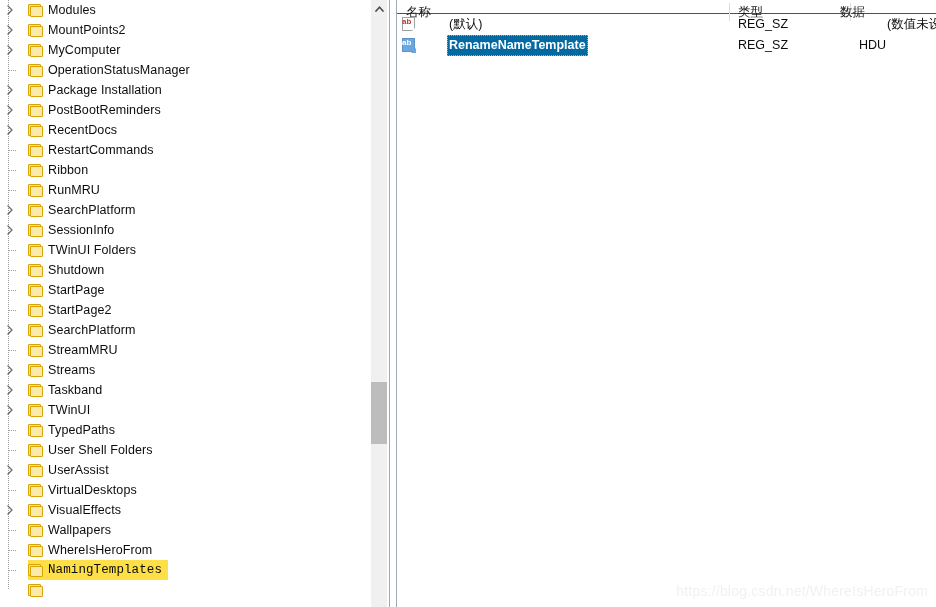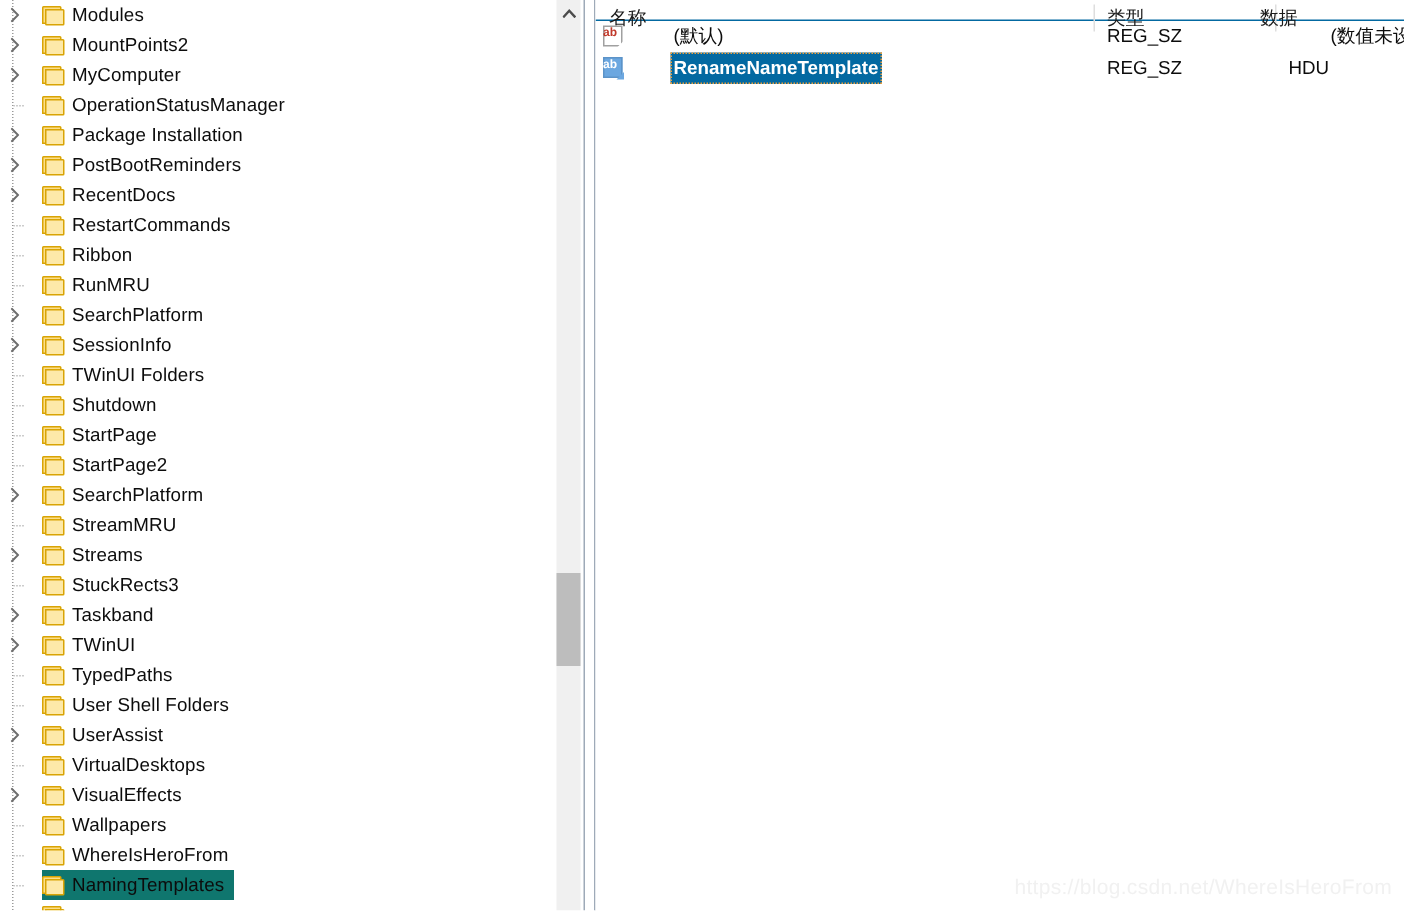--- a/index.html
+++ b/index.html
@@ -53,21 +53,21 @@
   .chev svg { display: block; }
   .row-body {
     position: absolute;
     left: 28px; top: 0;
     height: 20px;
     display: flex;
     align-items: center;
     padding-right: 6px;
     text-align: right;
   }
-  .row-body.sel { background: #0f766e; }
+  .row-body.sel { background: #fde047; font-family: Liberation Mono, monospace; }
   .folder {
     width: 15px; height: 14px;
     position: relative;
     flex: 0 0 15px;
     margin-right: 5px;
   }
   .folder .back {
     position: absolute; left: 0; top: 1px;
     width: 13px; height: 12px;
     background: #fcdf8a;
@@ -461,31 +461,20 @@
         <div class="row-body">
           <div class="folder">
             <div class="back"></div>
             <div class="front"></div>
           </div>
           <span class="tree-label">Streams</span>
         </div>
       </div>
       <div class="tree-row">
         <div class="guide"></div>
-        <div class="guide-h"></div>
-        <div class="row-body">
-          <div class="folder">
-            <div class="back"></div>
-            <div class="front"></div>
-          </div>
-          <span class="tree-label">StuckRects3</span>
-        </div>
-      </div>
-      <div class="tree-row">
-        <div class="guide"></div>
         <div class="chev">
           <svg width="6" height="10" viewBox="0 0 6 10">
             <path d="M1 1 L5 5 L1 9" stroke="#6d6d6d" stroke-width="1.3" fill="none" stroke-linecap="square"></path>
           </svg>
         </div>
         <div class="row-body">
           <div class="folder">
             <div class="back"></div>
             <div class="front"></div>
           </div>

